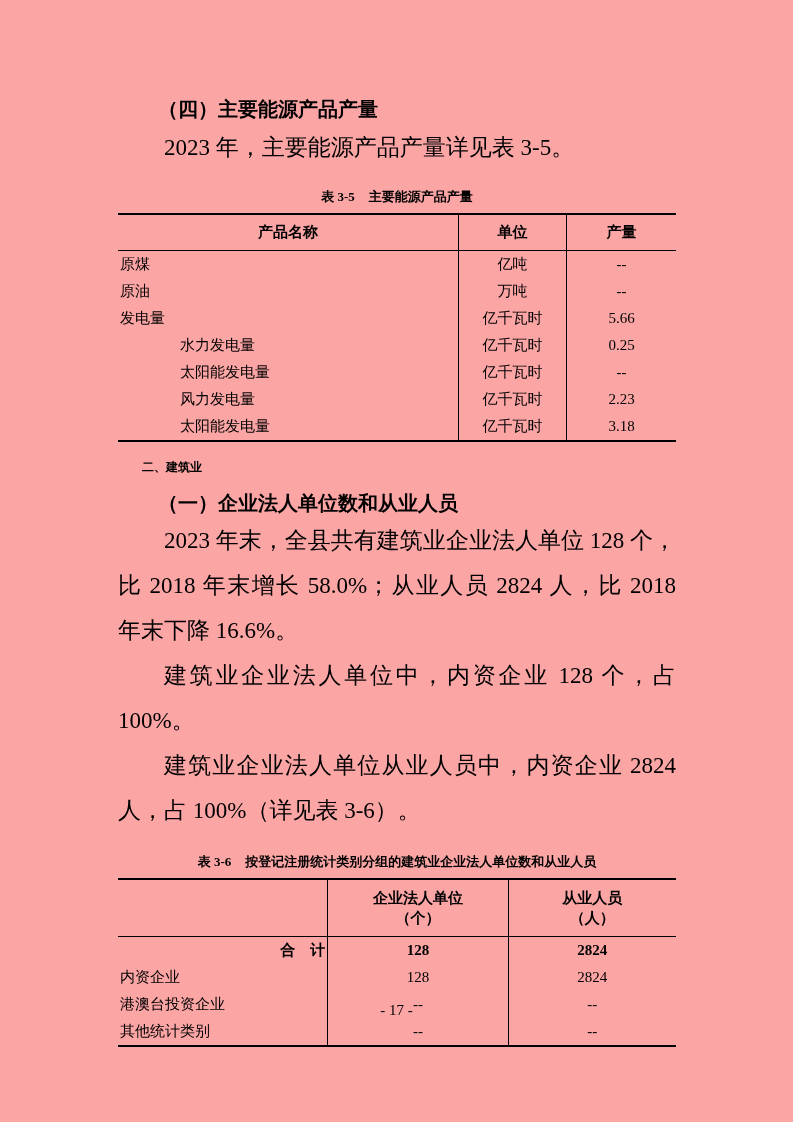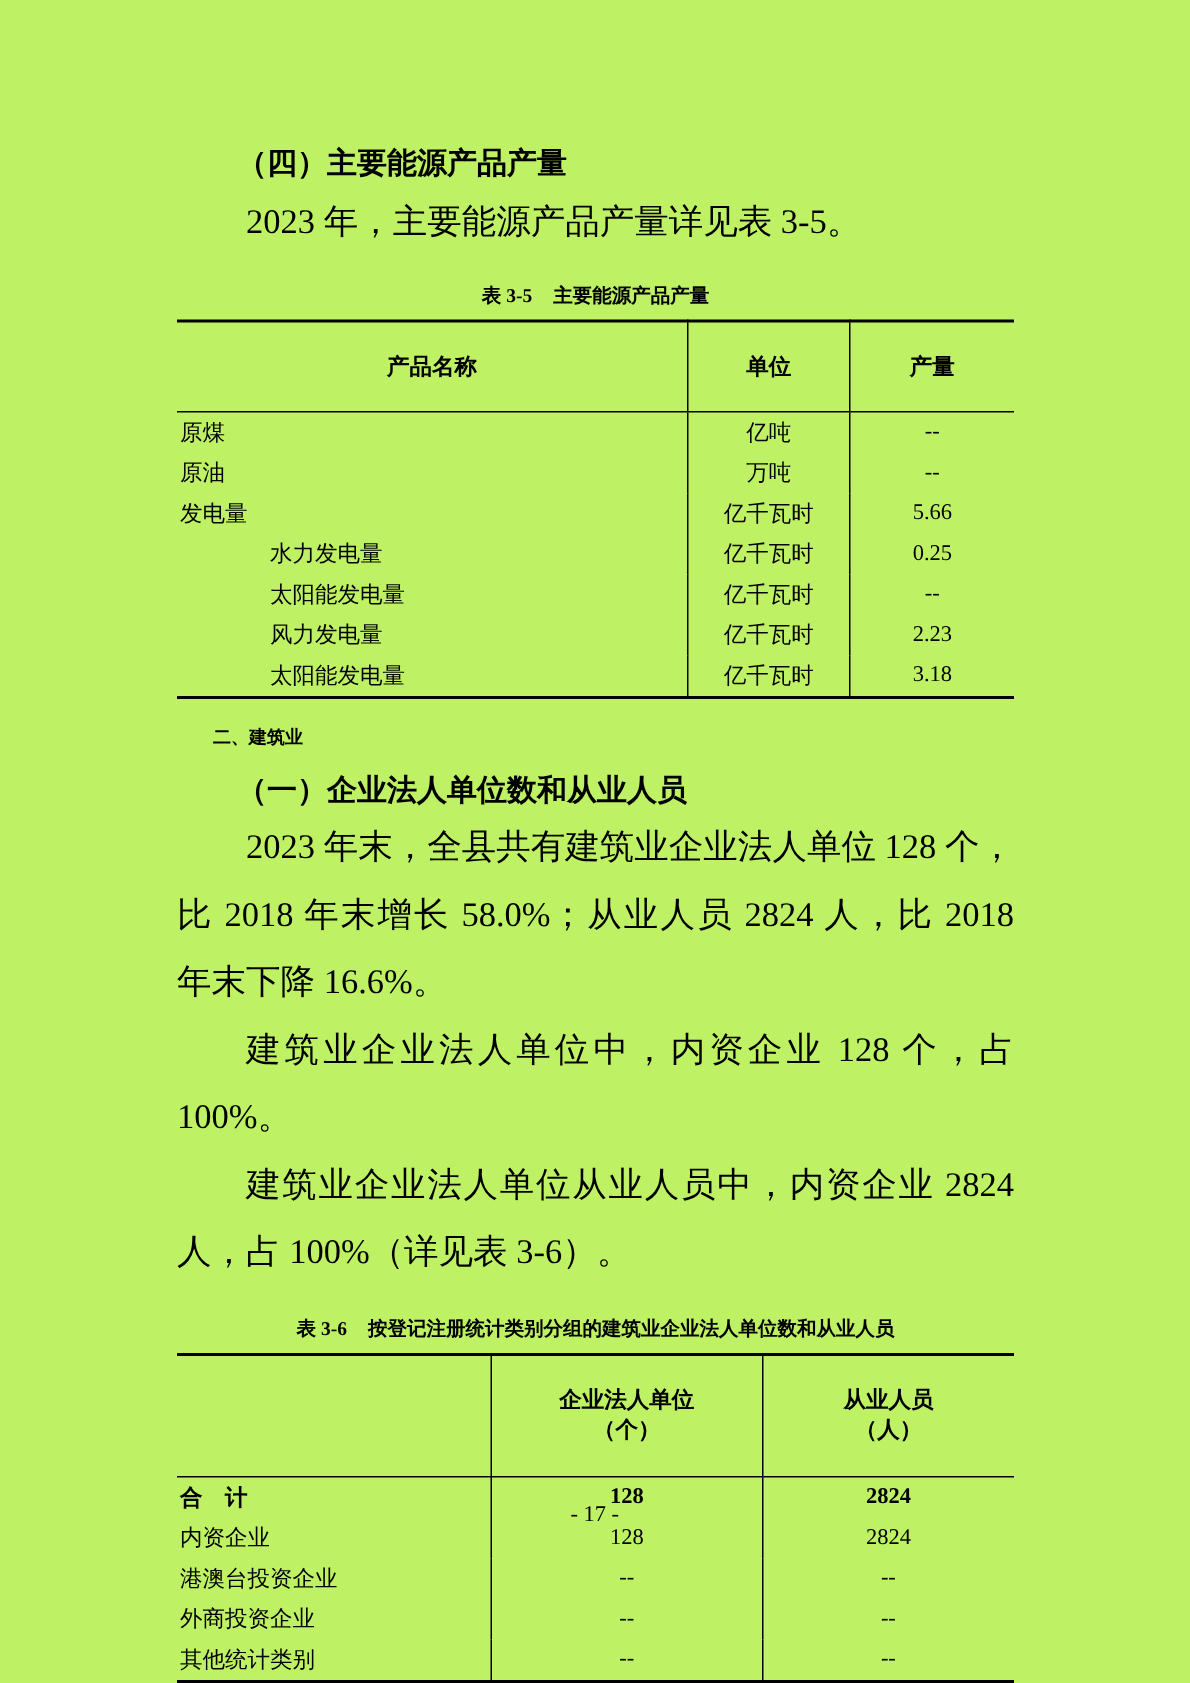--- a/index.html
+++ b/index.html
@@ -1,21 +1,21 @@
 <!DOCTYPE html>
 <html><head>
 <meta charset="utf-8">
 <style>
   * { box-sizing: border-box; }
   html, body { margin: 0; padding: 0; background: #e8e8e8; }
   .page {
     width: 793px;
     height: 1122px;
     margin: 0 auto;
-    background: #bef264;
+    background: #fca5a5;
     position: relative;
     color: #000000;
     font-family: "Liberation Serif", "DejaVu Serif", serif;
     overflow: hidden;
   }
   .content {
     position: absolute;
     left: 118px;
     top: 96px;
     width: 558px;
@@ -53,35 +53,35 @@
     width: 100%;
     border-collapse: collapse;
     border-top: 2.5px solid #000;
     border-bottom: 2.5px solid #000;
     font-size: 15px;
   }
   table.tbl th {
     font-weight: bold;
     border-bottom: 1.5px solid #000;
     vertical-align: middle;
-    padding: 20px 2px;
+    padding: 8px 2px;
   }
   table.tbl td {
     padding: 4px 2px;
     height: 27px;
     vertical-align: middle;
   }
   .v-line { border-right: 1.5px solid #000; }
   .col-name   { text-align: left; }
   .col-center { text-align: center; }
   .indent-1 { padding-left: 24px !important; }
   .indent-2 { padding-left: 62px !important; }
   .hdr-twoline span { display: block; line-height: 20px; }
   .row-total td { font-weight: bold; }
-  .total-name { text-align: left; }
+  .total-name { text-align: right; }
   .spacer-8  { height: 8px; }
   .spacer-12 { height: 12px; }
   .footer {
     position: absolute;
     left: 0;
     width: 100%;
     top: 1002px;
     text-align: center;
     font-size: 15px;
   }
@@ -195,25 +195,20 @@
           <td class="col-name v-line">内资企业</td>
           <td class="col-center v-line">128</td>
           <td class="col-center">2824</td>
         </tr>
         <tr>
           <td class="col-name v-line">港澳台投资企业</td>
           <td class="col-center v-line">--</td>
           <td class="col-center">--</td>
         </tr>
         <tr>
-          <td class="col-name v-line">外商投资企业</td>
-          <td class="col-center v-line">--</td>
-          <td class="col-center">--</td>
-        </tr>
-        <tr>
           <td class="col-name v-line">其他统计类别</td>
           <td class="col-center v-line">--</td>
           <td class="col-center">--</td>
         </tr>
       </tbody>
     </table>
 
   </div>
 
   <div class="footer">- 17 -</div>

